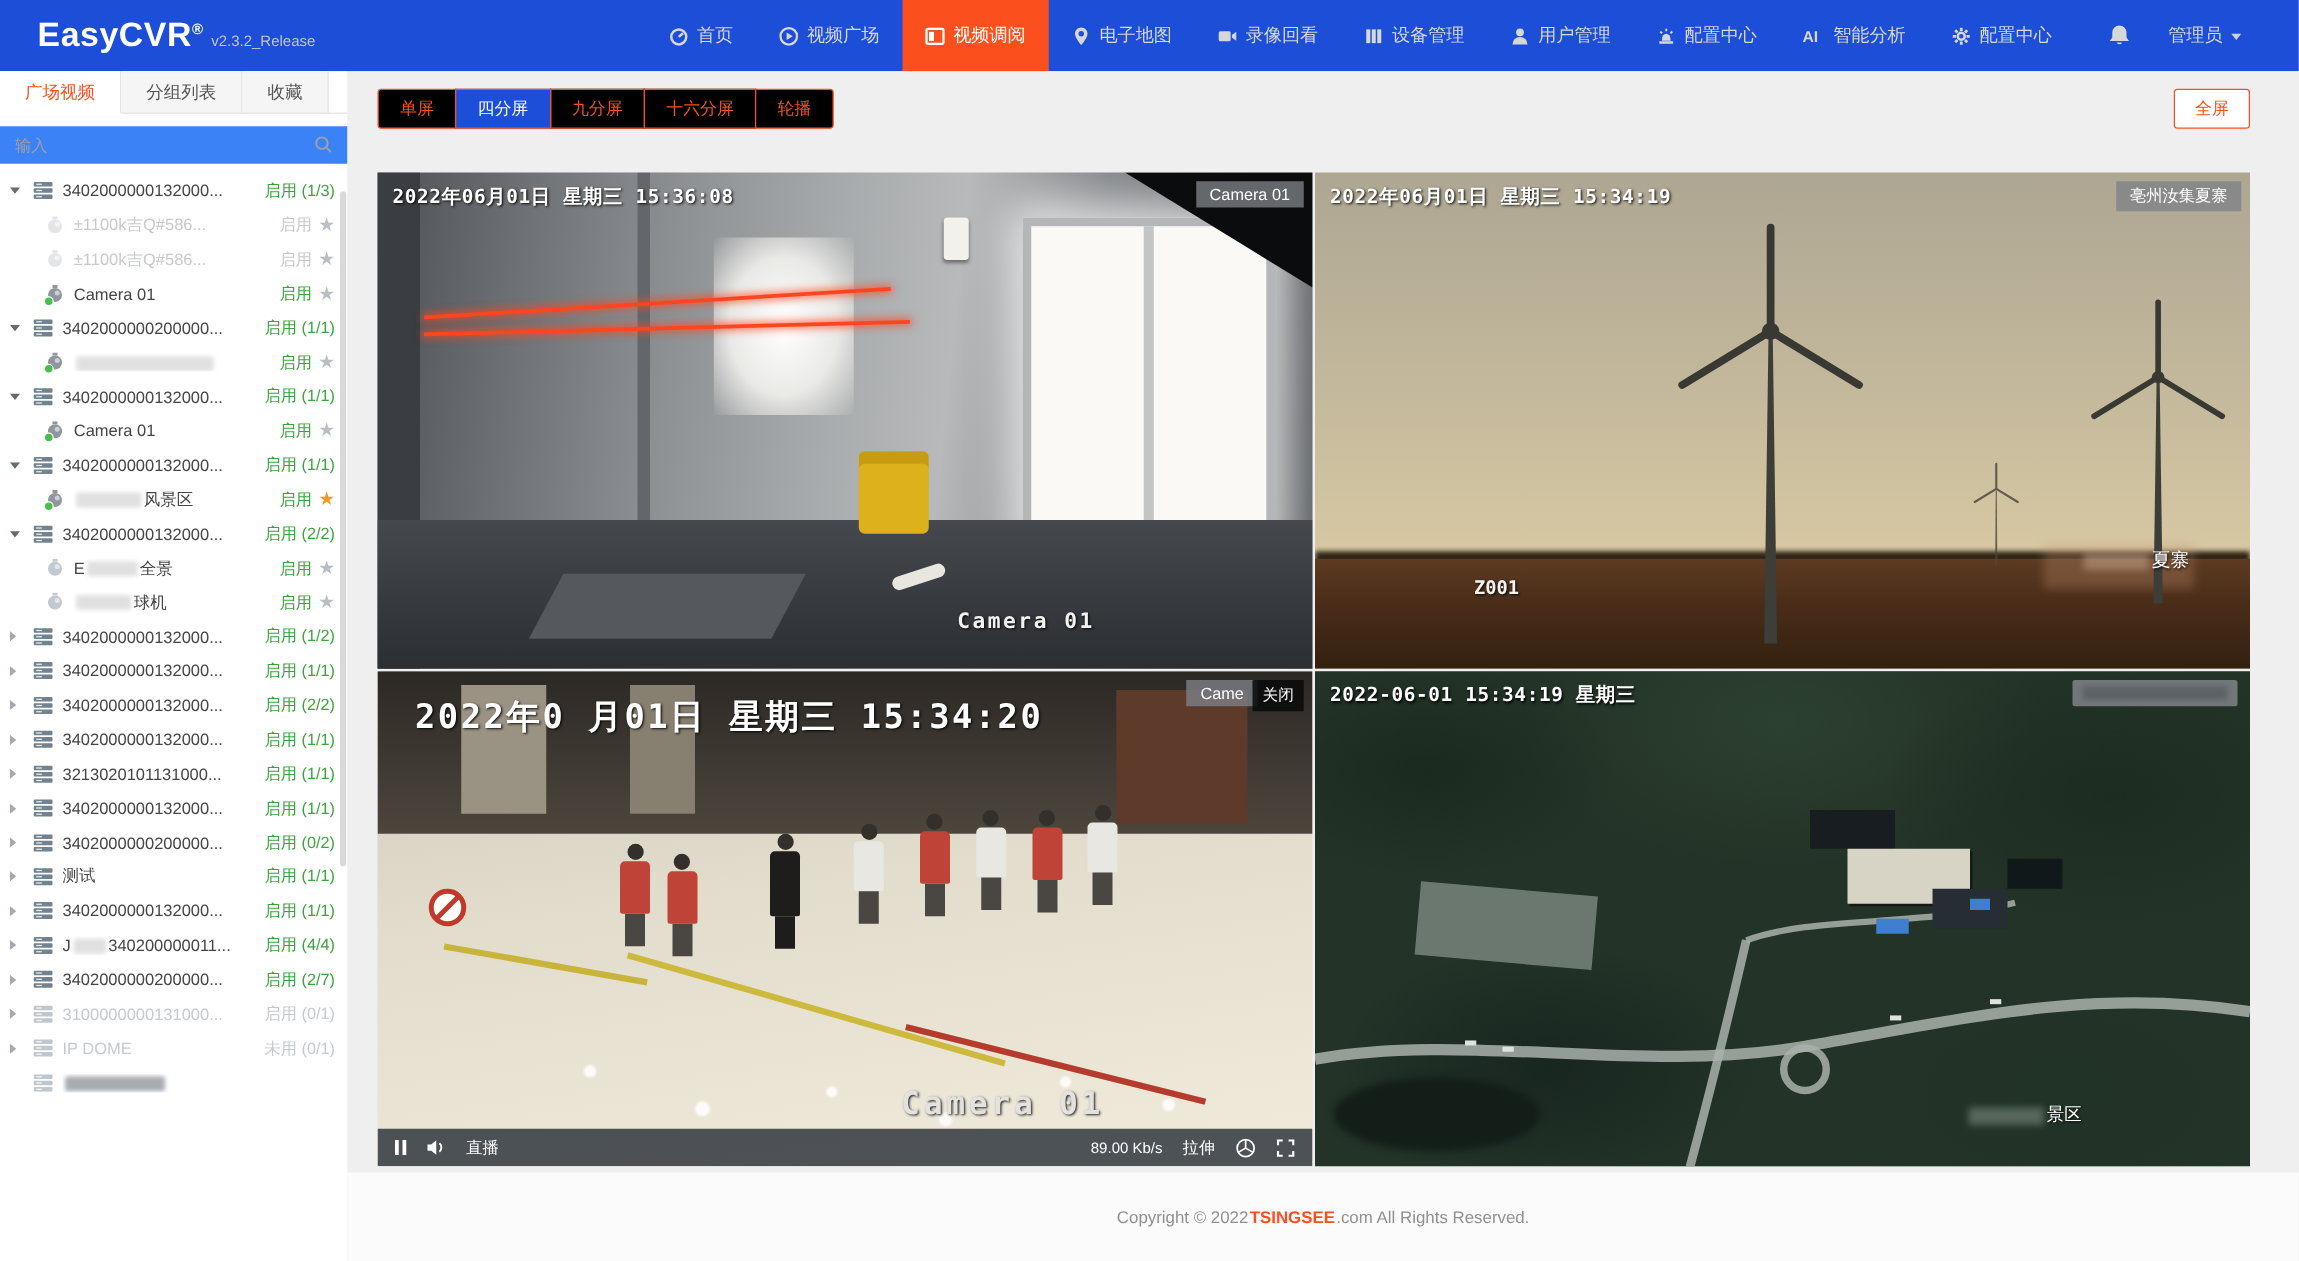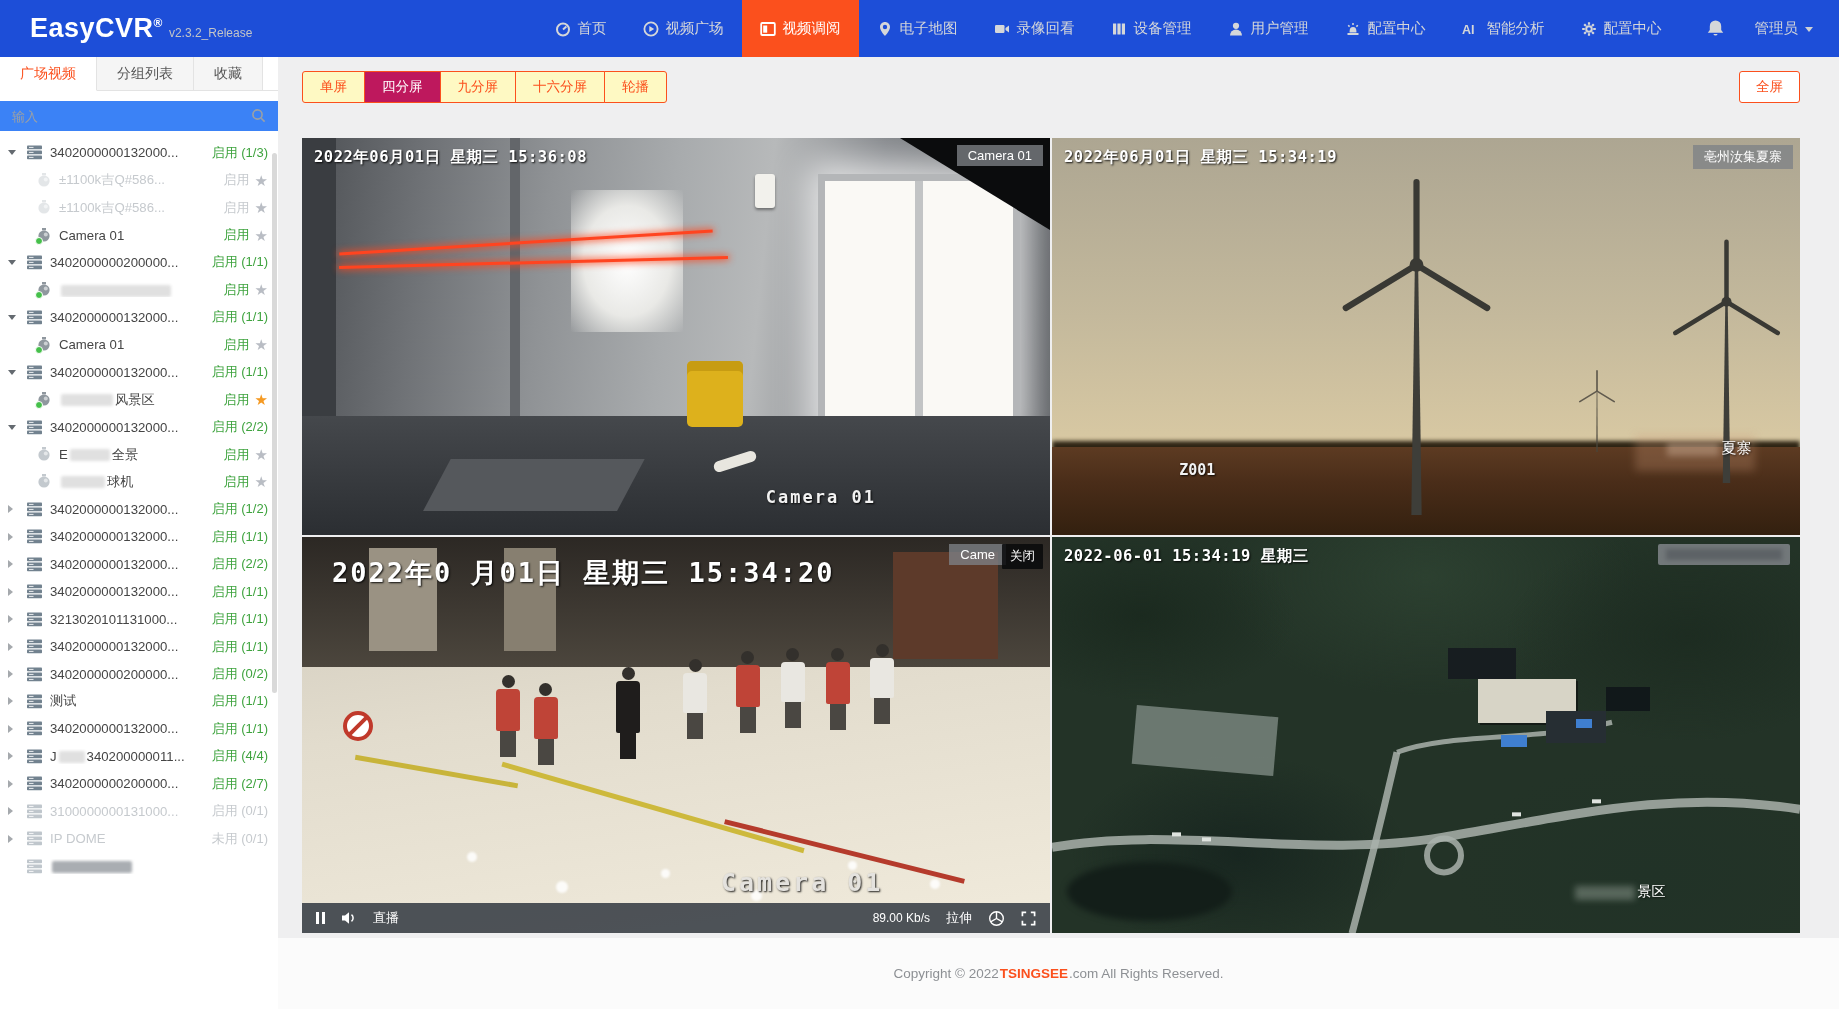--- a/index.html
+++ b/index.html
@@ -12,21 +12,21 @@
   .brand-wrap { display:flex; align-items:baseline; color:#fff; }
   .brand { font-size:27px; font-weight:bold; letter-spacing:.5px; }
   .brand sup { font-size:12px; }
   .brand-ver { font-size:12px; color:#c3c5c7; margin-left:6px; }
   .nav-items { margin-left:auto; display:flex; align-items:stretch; height:57px; }
   .nav-item { display:flex; align-items:center; gap:7px; padding:0 18px; font-size:14.5px;
               color:#d5d7d9; cursor:pointer; }
   .nav-item svg { display:block; }
   .nav-item.active { background:#fb501d; color:#fff; }
   .nav-bell { display:flex; align-items:center; padding:0 30px 0 26px; cursor:pointer; }
-  .nav-user { display:flex; align-items:center; gap:7px; font-size:14.5px; padding-right:26px; cursor:pointer; }
+  .nav-user { display:flex; align-items:center; gap:7px; font-size:14.5px; padding-right:46px; cursor:pointer; }
   .caret-down { width:0; height:0; border-left:4.5px solid transparent; border-right:4.5px solid transparent;
                 border-top:5px solid #cfd1d3; margin-top:2px; }
 
   
   .sidebar { position:absolute; top:57px; left:0; width:278px; bottom:0; background:#fff; }
   .side-tabs { display:flex; height:34px;justify-content:center; }
   .side-tab { padding:0 20px; display:flex; align-items:center; font-size:14px; color:#555;
               background:#f5f5f5; border-right:1px solid #e3e3e3; border-bottom:1px solid #e3e3e3; cursor:pointer; }
   .side-tab.active { background:#fff; color:#fb501d; border-bottom:1px solid transparent; }
   .side-tab-fill { flex:1; border-bottom:1px solid #e3e3e3; }
@@ -59,26 +59,26 @@
   .redact { display:inline-block; height:12px; background:#e0e0e0; border-radius:2px;
             filter:blur(1.5px); vertical-align:middle; margin:0 2px; }
   .redact.dark { background:#a9adb2; }
   .side-scrollbar { position:absolute; right:1px; top:96px; width:5px; height:540px;
                     background:#d9d9d9; border-radius:3px; }
 
   
   .main { position:absolute; left:278px; top:57px; right:0; bottom:0; background:#efeff0; }
   .toolbar { margin:14px 39px 0 24px; height:32px; display:flex; align-items:center; }
   .layout-group { display:flex; }
-  .layout-btn { height:32px; line-height:30px; padding:0 17px; font-size:13.5px; background:#fef9c3;
+  .layout-btn { height:32px; line-height:30px; padding:0 17px; font-size:13.5px; background:#000000;
                 color:#fb501d; border:1px solid #fb501d; margin-left:-1px; cursor:pointer;
                 font-family:"Liberation Sans","DejaVu Sans",sans-serif; }
   .layout-btn:first-child { border-radius:3px 0 0 3px; margin-left:0; }
   .layout-btn:last-child { border-radius:0 3px 3px 0; }
-  .layout-btn.active { background:#be185d; color:#fff; position:relative; z-index:1;text-align:center; }
+  .layout-btn.active { background:#1d4ed8; color:#fff; position:relative; z-index:1;text-align:center; }
   .fullscreen-btn { margin-left:auto; height:32px; line-height:30px; padding:0 16px; font-size:13.5px;
                     background:#fff; color:#fb501d; border:1px solid #fb501d; border-radius:3px; cursor:pointer;
                     font-family:"Liberation Sans","DejaVu Sans",sans-serif; }
 
   .grid { margin:35px 39px 0 24px; height:795px; display:grid;
           grid-template-columns:1fr 1fr; grid-template-rows:1fr 1fr; gap:2px; }
   .cell { position:relative; overflow:hidden; background:#101214; }
 
   .osd-time { position:absolute; top:9px; left:12px; color:#fff; font-size:15.5px; font-weight:bold;
               font-family:"DejaVu Sans Mono","Liberation Mono",monospace;

